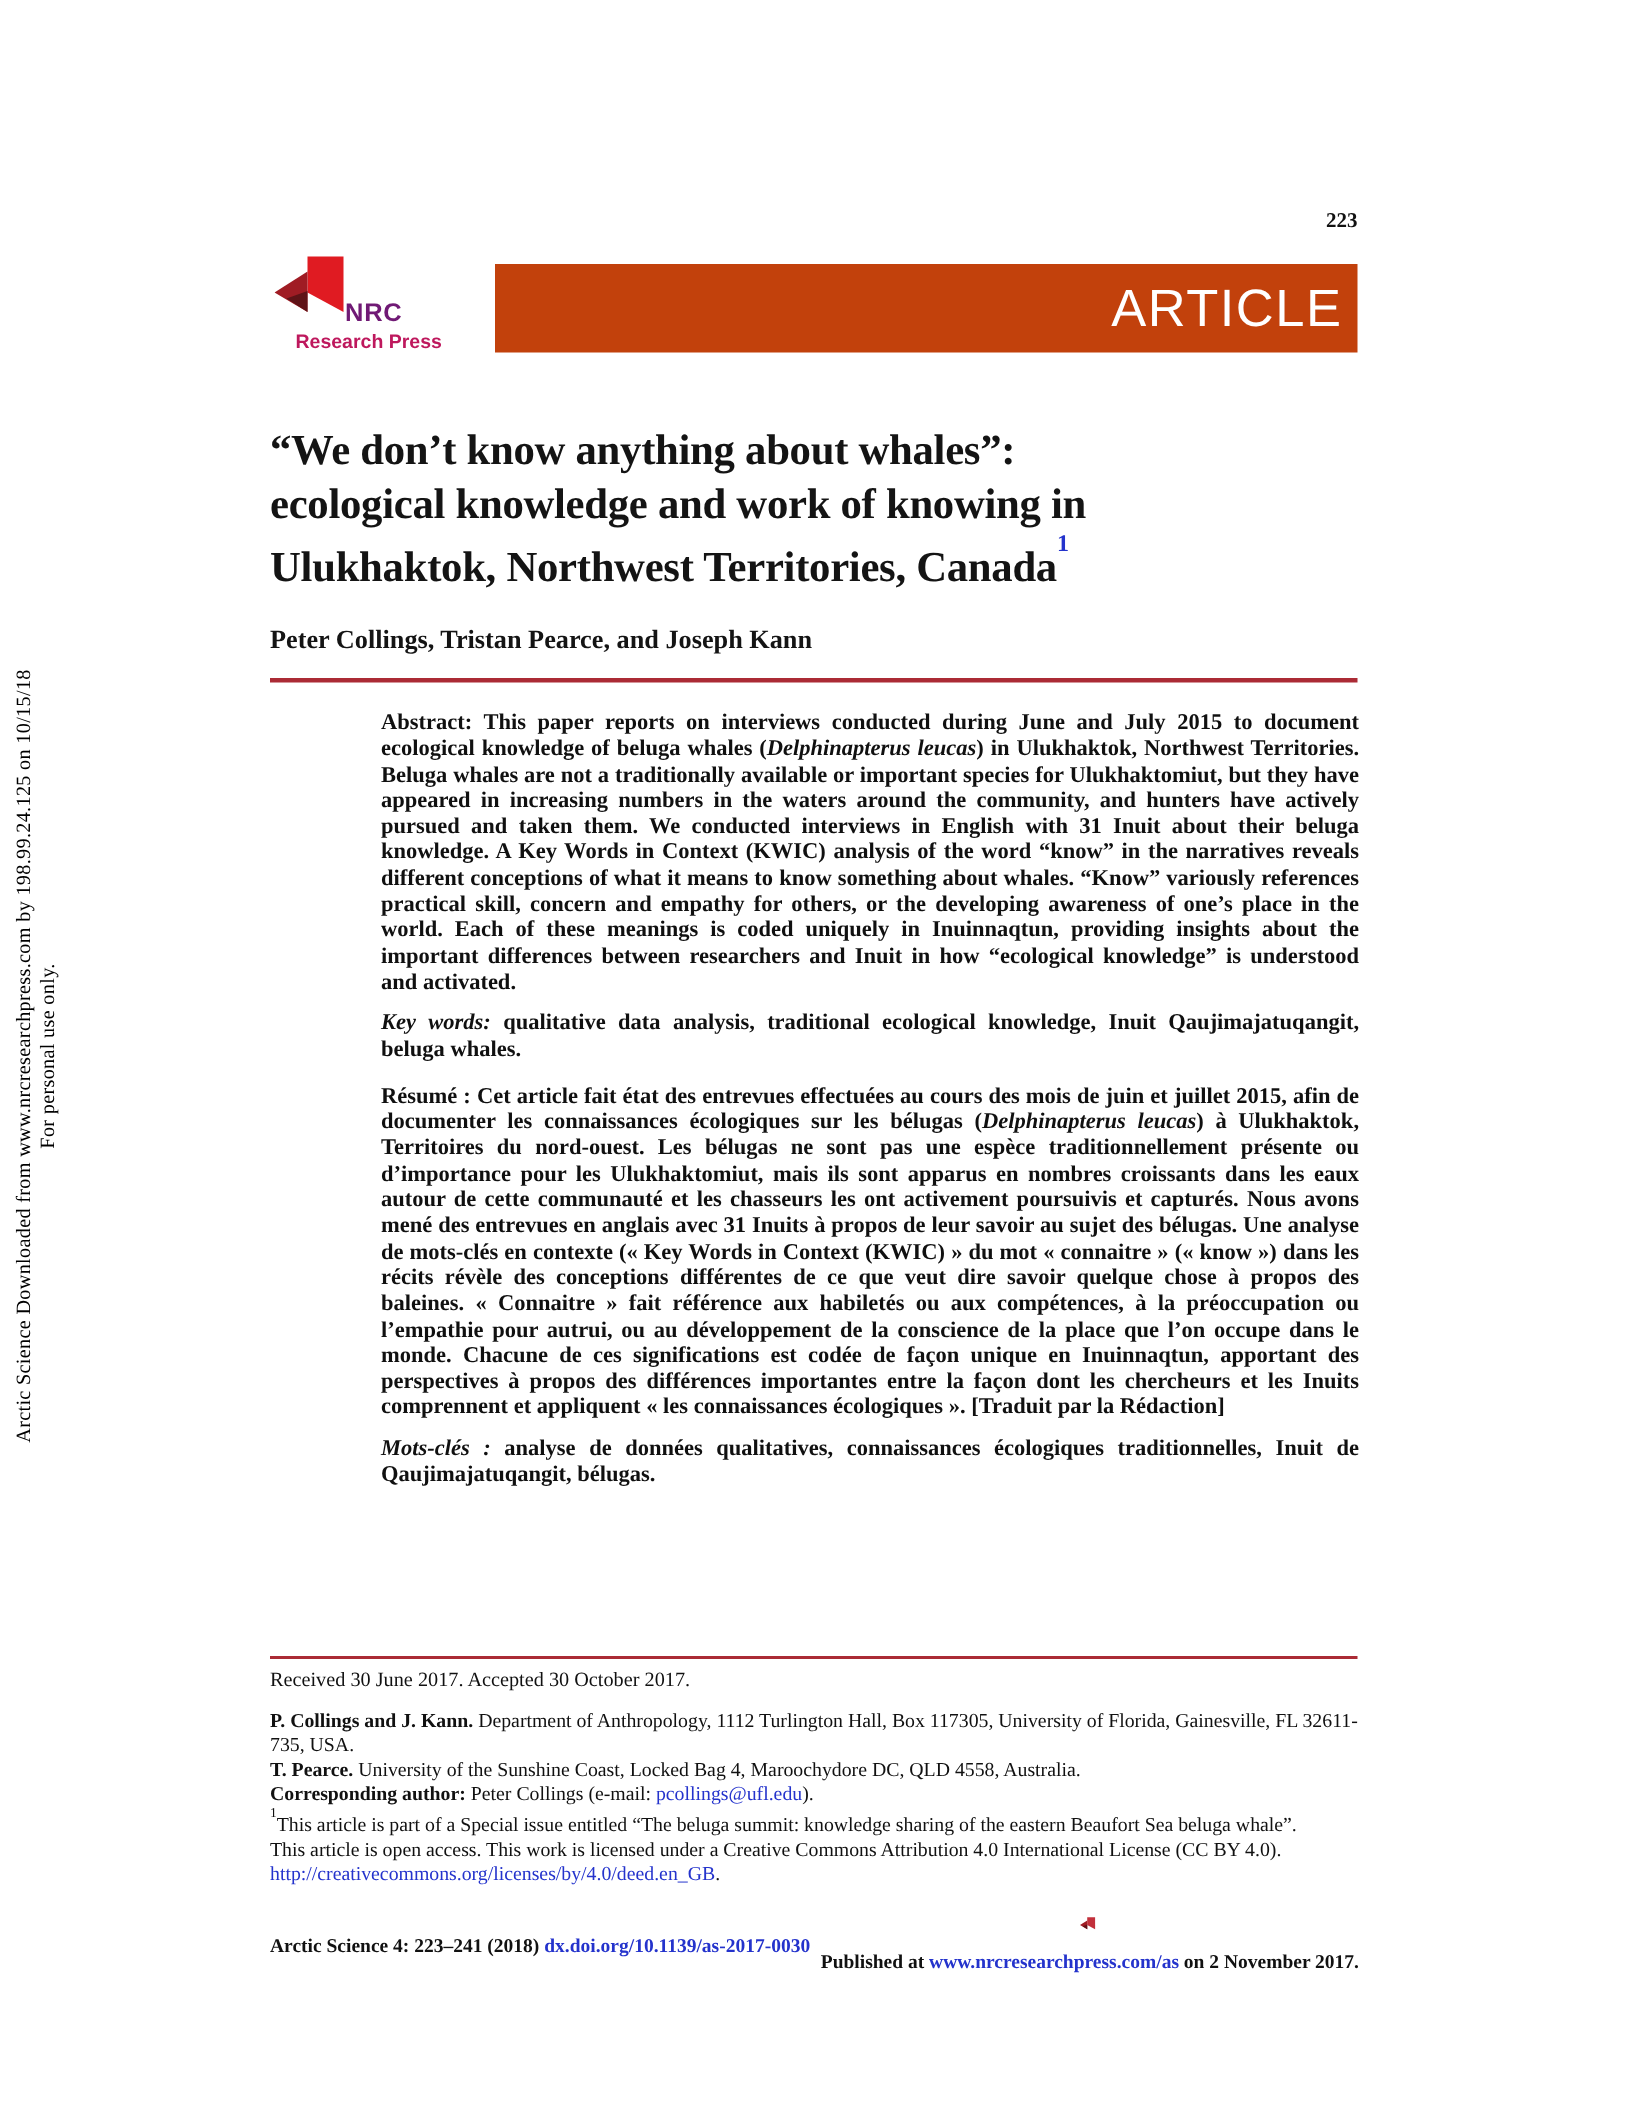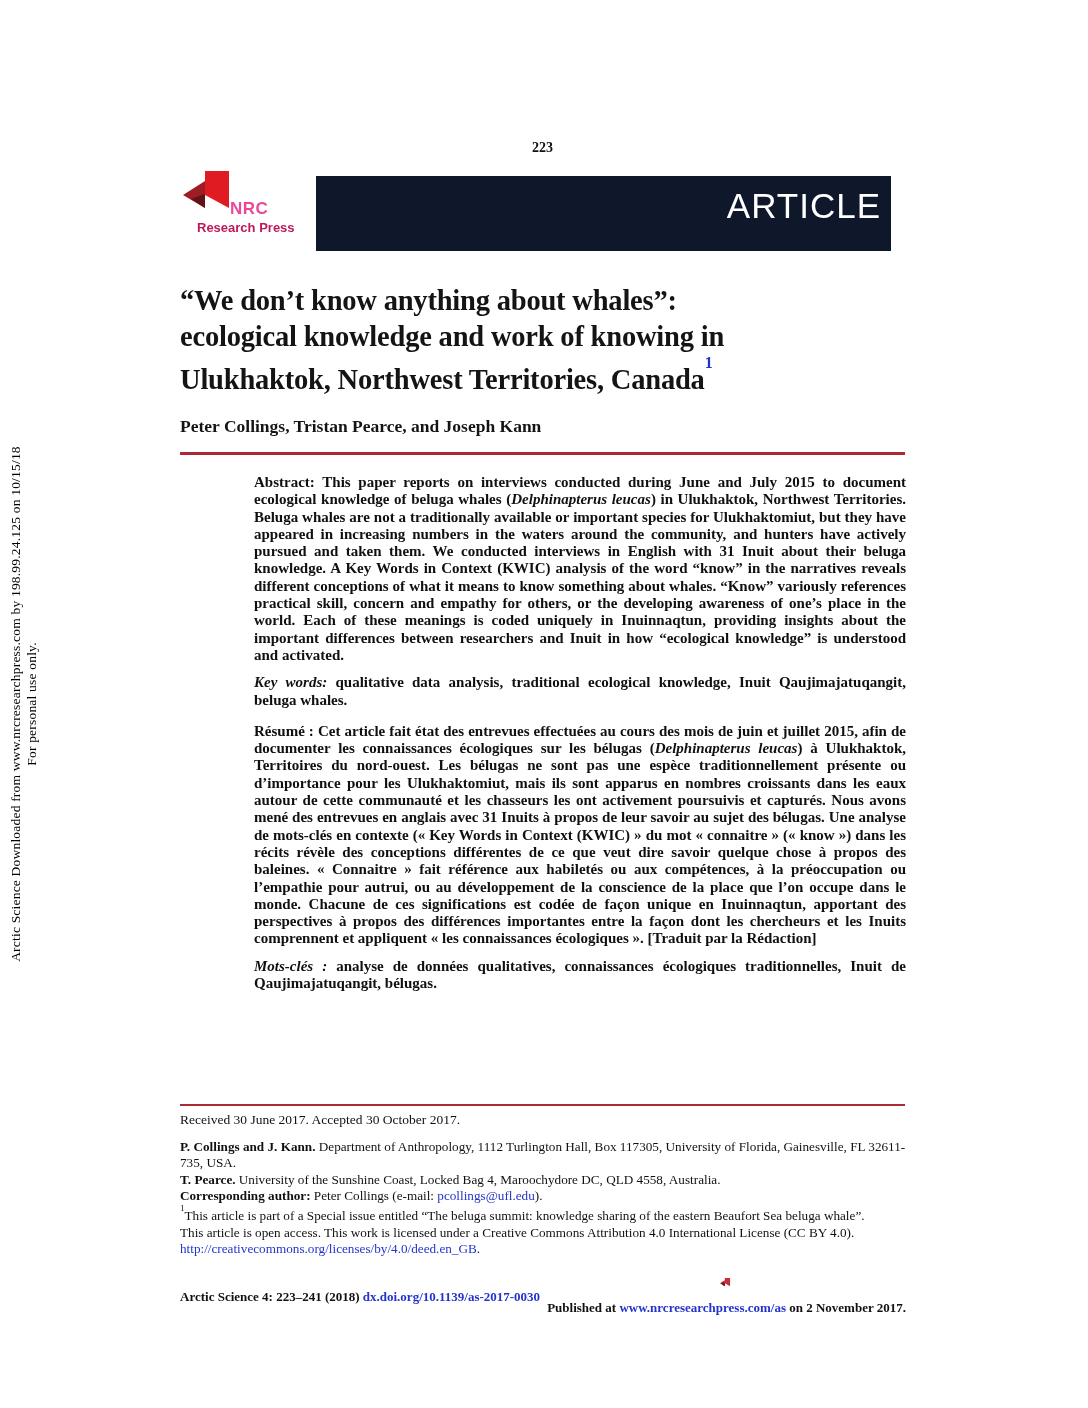--- a/index.html
+++ b/index.html
@@ -28,47 +28,47 @@
     line-height: 16px;
     color: #000;
     letter-spacing: 0.2px;
   }
 
   
   .page-number {
     position: absolute;
     left: 180px; top: 140px;
     width: 725px;
-    text-align: center;
+    text-align: right;
     font-size: 14px;
     font-weight: bold;
   }
   .logo {
     position: absolute;
     left: 183px; top: 168px;
     width: 140px; height: 72px;
   }
   .logo svg { position: absolute; left: 0; top: 0; }
   .logo .nrc-text {
     position: absolute; left: 47px; top: 31px;
     font-family: "Liberation Sans", sans-serif;
-    font-size: 17px; font-weight: bold; color: #ec4899;
+    font-size: 17px; font-weight: bold; color: #701a75;
     letter-spacing: 0.5px;
   }
   .logo .rp-text {
     position: absolute; left: 14px; top: 52px;
     font-family: "Liberation Sans", sans-serif;
     font-size: 13px; font-weight: bold; color: #be185d;
     white-space: nowrap;
   }
   .banner {
     position: absolute;
-    left: 316px; top: 176px;
-    width: 575px; height: 75px;
-    background: #0f172a;
+    left: 330px; top: 176px;
+    width: 575px; height: 59px;
+    background: #c2410c;
   }
   .banner .banner-label {
     display: block;
     text-align: right;
     padding-right: 10px;
     font-family: "Liberation Sans", sans-serif;
     font-size: 35px;
     font-weight: 500;
     letter-spacing: 1px;
     line-height: 59px;

